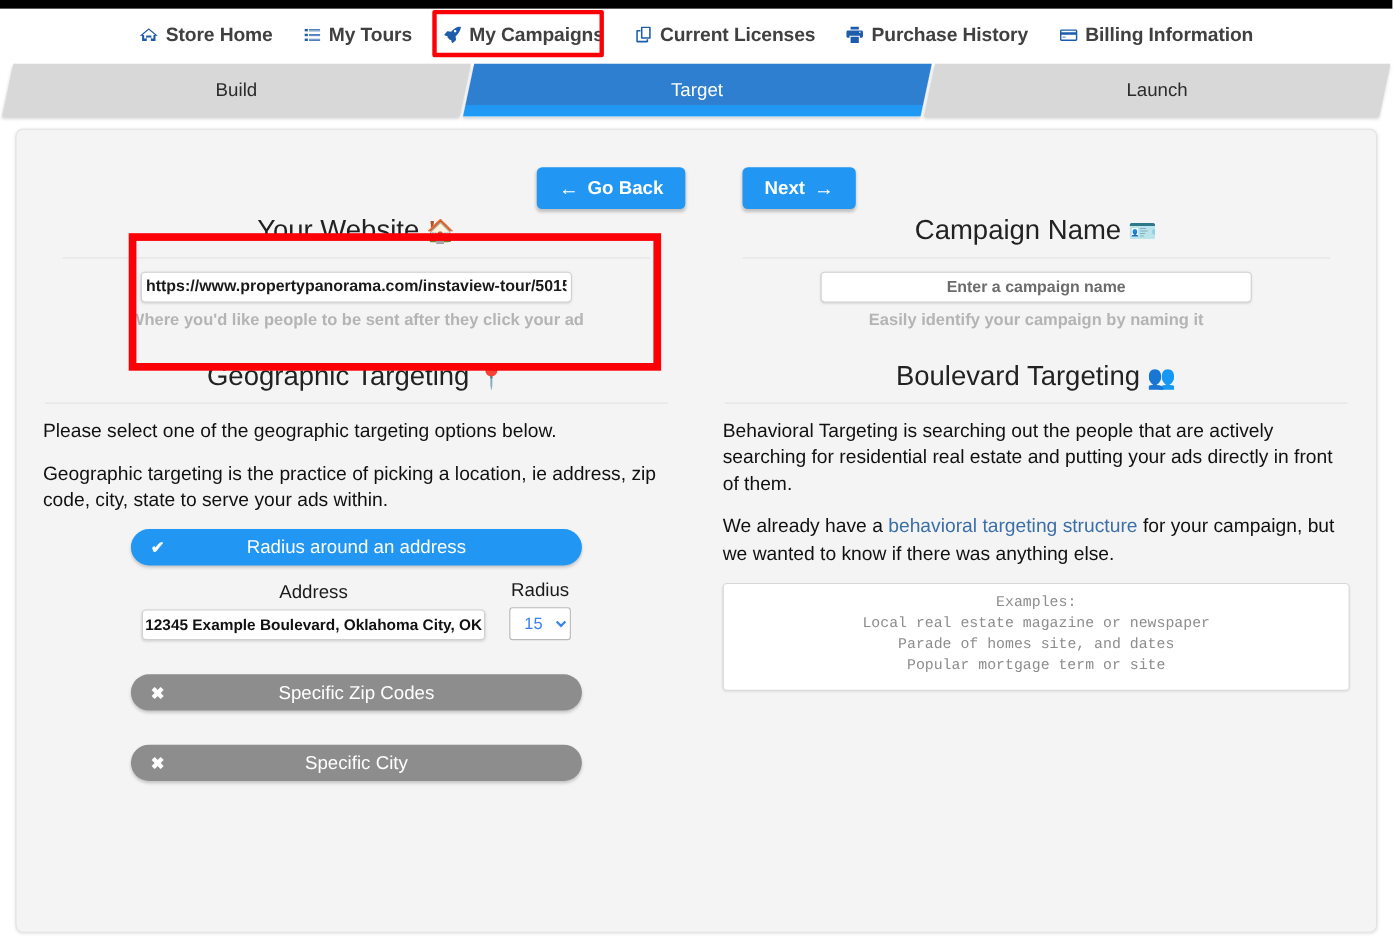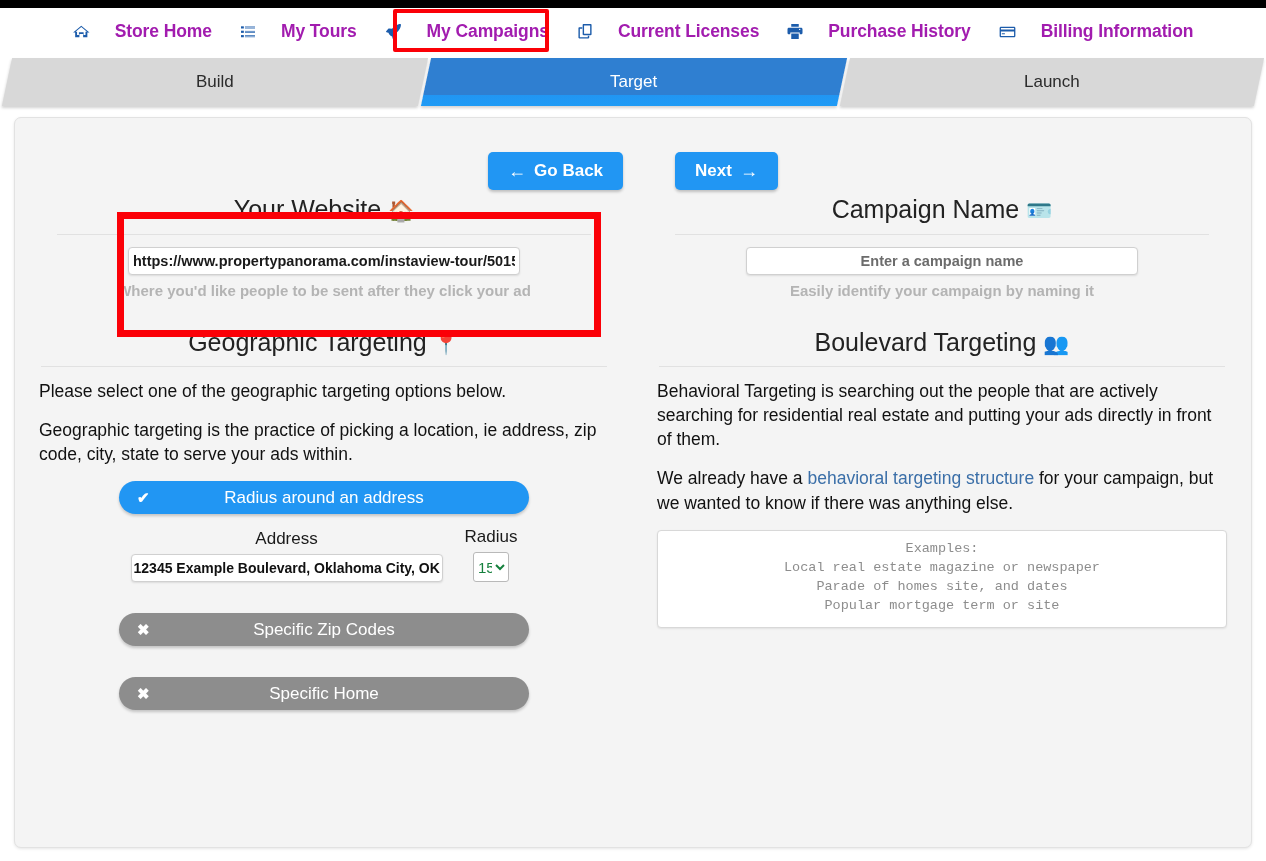--- a/index.html
+++ b/index.html
@@ -19,22 +19,22 @@
   }
 
   
   .navbar {
     position: absolute; left: 0; top: 8px; width: 1266px; height: 47px;
     background: #ffffff;
     display: flex; align-items: center; justify-content: center;
     gap: 0px;
   }
   .navitem {
-    display: inline-flex; align-items: center; gap: 25px;
-    color: #a21caf; font-weight: bold; font-size: 17.5px;
+    display: inline-flex; align-items: center; gap: 7px;
+    color: #404040; font-weight: bold; font-size: 17.5px;
     padding: 0 14px; white-space: nowrap; cursor: pointer;
     letter-spacing: -0.1px;
   }
   .navitem .nic { display: inline-flex; align-items: center; justify-content: center; }
   .navitem svg { display: block; fill: #1c5cab; }
 
   
   .hl-campaigns {
     position: absolute; left: 393px; top: 9px; width: 156px; height: 43px;
     border: 4px solid #fb0007; border-radius: 2px; pointer-events: none;
@@ -136,22 +136,22 @@
   }
   .addr-col { text-align: center; }
   .addr-lab { font-size: 17px; color: #1a1a1a; margin-bottom: 5px; }
   .addr-input {
     width: 312px; height: 28px; border: 1px solid #d0d0d0; border-radius: 4px;
     background: #fff; text-align: center; font-weight: bold; font-size: 14px;
     color: #111; line-height: 26px; box-shadow: 0 1px 2px rgba(0,0,0,0.10);
     overflow: hidden; white-space: nowrap;
   }
   .radius-select {
-    width: 36px; height: 30px; border: 1px solid #b9b9b9; border-radius: 3px;
-    background: #fff; font-size: 15px; color: #15803d; text-align: center;
+    width: 56px; height: 30px; border: 1px solid #b9b9b9; border-radius: 3px;
+    background: #fff; font-size: 15px; color: #3b82f6; text-align: center;
     font-family: "Liberation Sans", sans-serif;
   }
 
   .spacer-20 { height: 31px; }
 
   .examples {
     width: 100%; height: 98px; border: 1px solid #d8d8d8; border-radius: 4px;
     background: #fff; color: #a16207; font-size: 13.5px;
     font-family: "Liberation Mono", monospace;
     text-align: center; padding: 8px 6px; resize: none; line-height: 1.42;
@@ -303,21 +303,21 @@
 
           <div class="optbtn off">
             <span class="mark">✖</span>
             <span class="lbl">Specific Zip Codes</span>
           </div>
 
           <div class="spacer-20"></div>
 
           <div class="optbtn off">
             <span class="mark">✖</span>
-            <span class="lbl">Specific Home</span>
+            <span class="lbl">Specific City</span>
           </div>
         </div>
       </div>
 
       <div class="col">
 
         <div class="card">
           <h2 class="card-title">
             <span>Campaign Name</span>
             <span class="emo">🪪</span>

